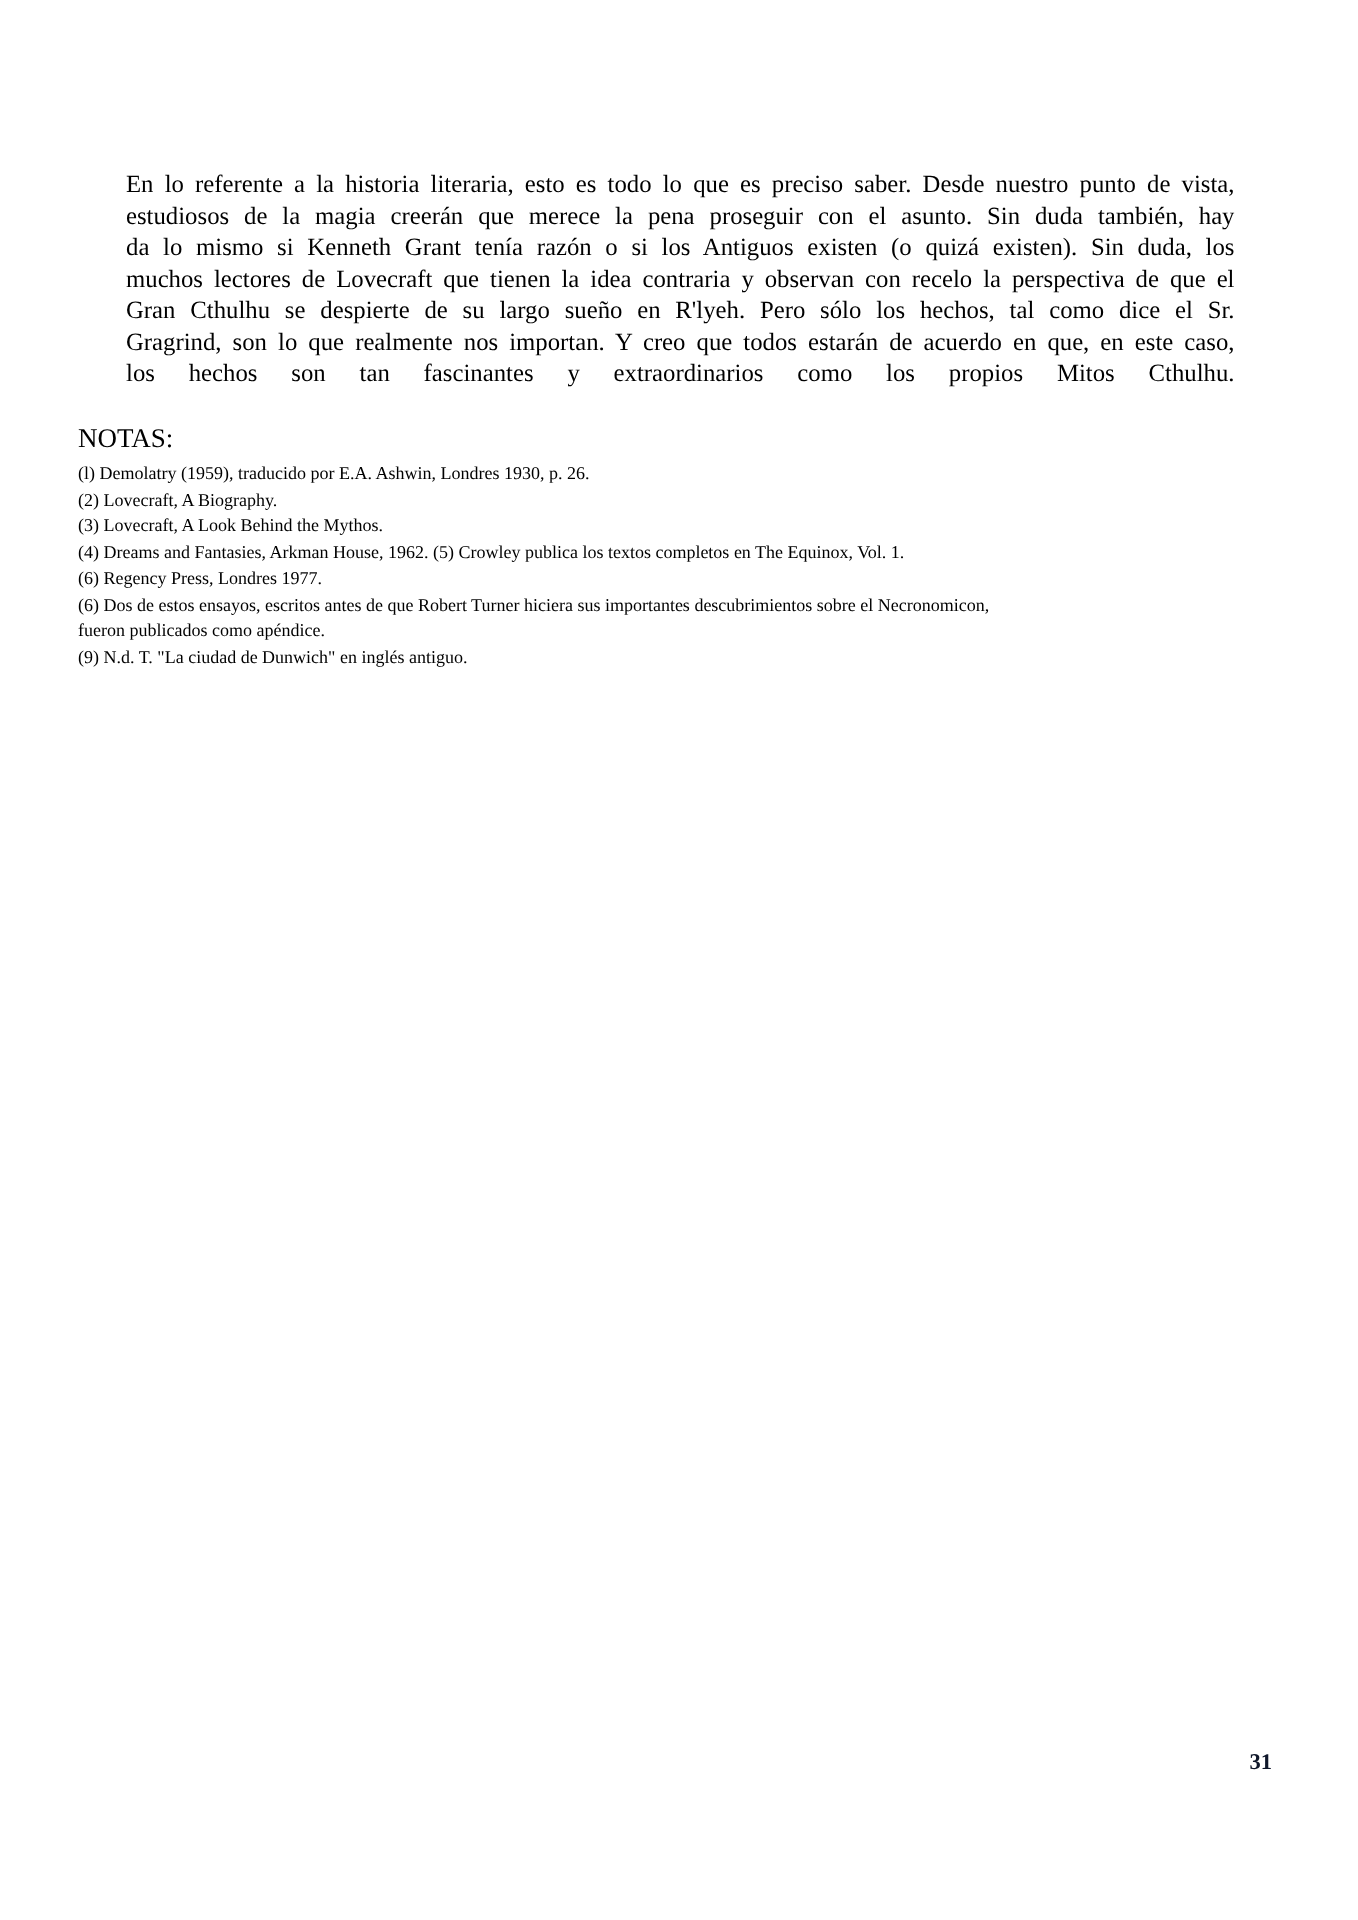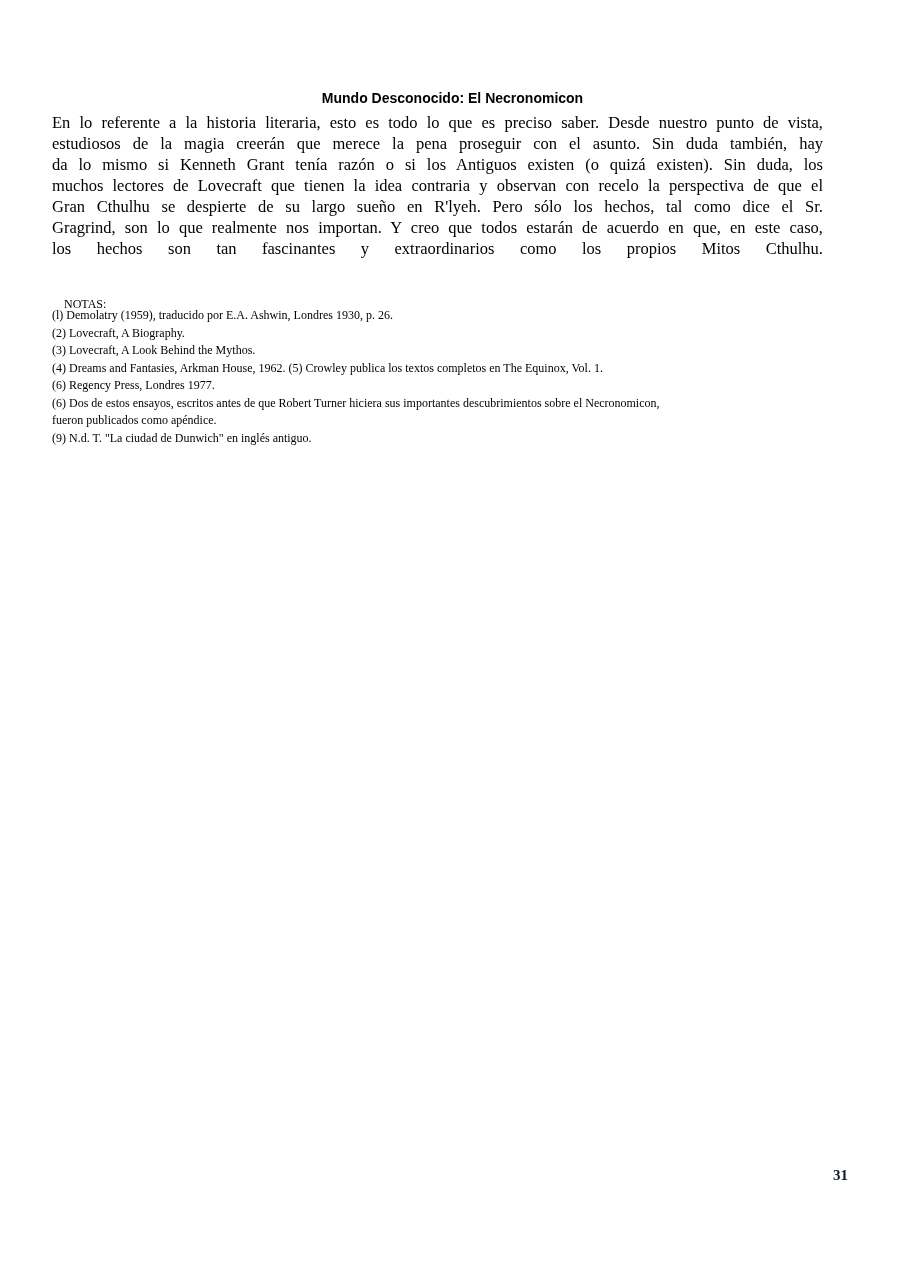--- a/index.html
+++ b/index.html
@@ -34,29 +34,30 @@
     top: 112px;
     width: 771px;
     font-size: 16.5px;
     line-height: 21px;
   }
   .para-line {
     height: 21px;
     overflow: hidden;
     text-align: justify;
     text-align-last: justify;
+    margin-left: 32px;
   }
   .notes-heading {
     position: absolute;
     left: 52px;
     top: 281px;
-    font-size: 12px;
+    font-size: 18px;
     line-height: 22px;
     font-weight: normal;
-    margin: 12px;
+    margin: 0;
   }
   .notes-list {
     position: absolute;
     left: 52px;
     top: 307px;
     width: 790px;
     font-size: 12px;
     line-height: 17.5px;
   }
   .note-line {
@@ -73,21 +74,20 @@
     font-size: 15px;
     line-height: 17px;
     color: #0f172a;
   }
 </style>
 </head>
 <body>
 
 <div class="page">
 
-  <div class="doc-title">Mundo Desconocido: El Necronomicon</div>
 
   <div class="body-paragraph">
       <div class="para-line">En lo referente a la historia literaria, esto es todo lo que es preciso saber. Desde nuestro punto de vista,</div>
       <div class="para-line">estudiosos de la magia creerán que merece la pena proseguir con el asunto. Sin duda también, hay</div>
       <div class="para-line">da lo mismo si Kenneth Grant tenía razón o si los Antiguos existen (o quizá existen). Sin duda, los</div>
       <div class="para-line">muchos lectores de Lovecraft que tienen la idea contraria y observan con recelo la perspectiva de que el</div>
       <div class="para-line">Gran Cthulhu se despierte de su largo sueño en R'lyeh. Pero sólo los hechos, tal como dice el Sr.</div>
       <div class="para-line">Gragrind, son lo que realmente nos importan. Y creo que todos estarán de acuerdo en que, en este caso,</div>
       <div class="para-line">los hechos son tan fascinantes y extraordinarios como los propios Mitos Cthulhu.</div>
     </div>

